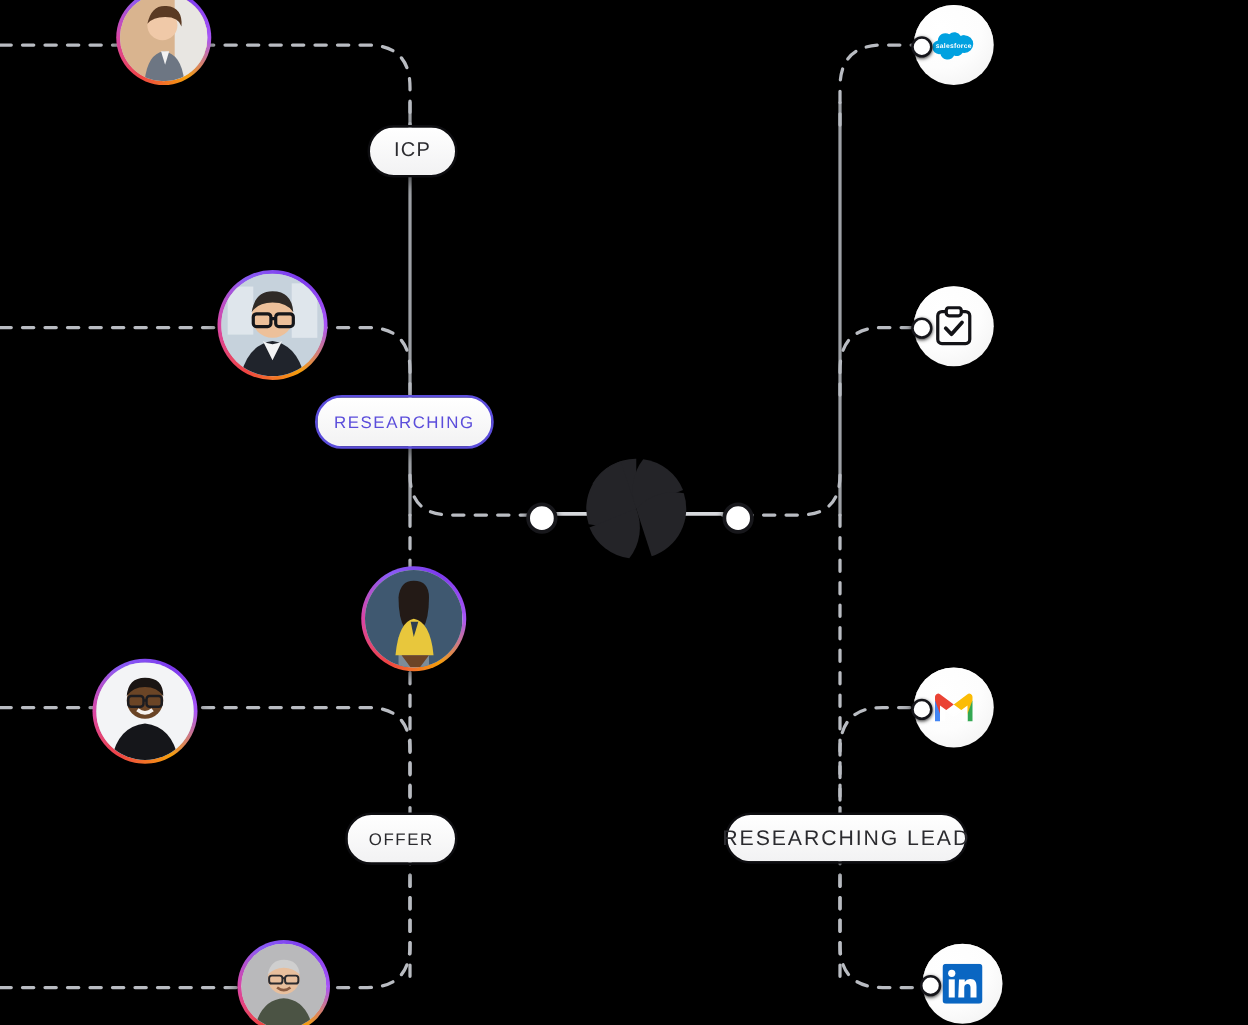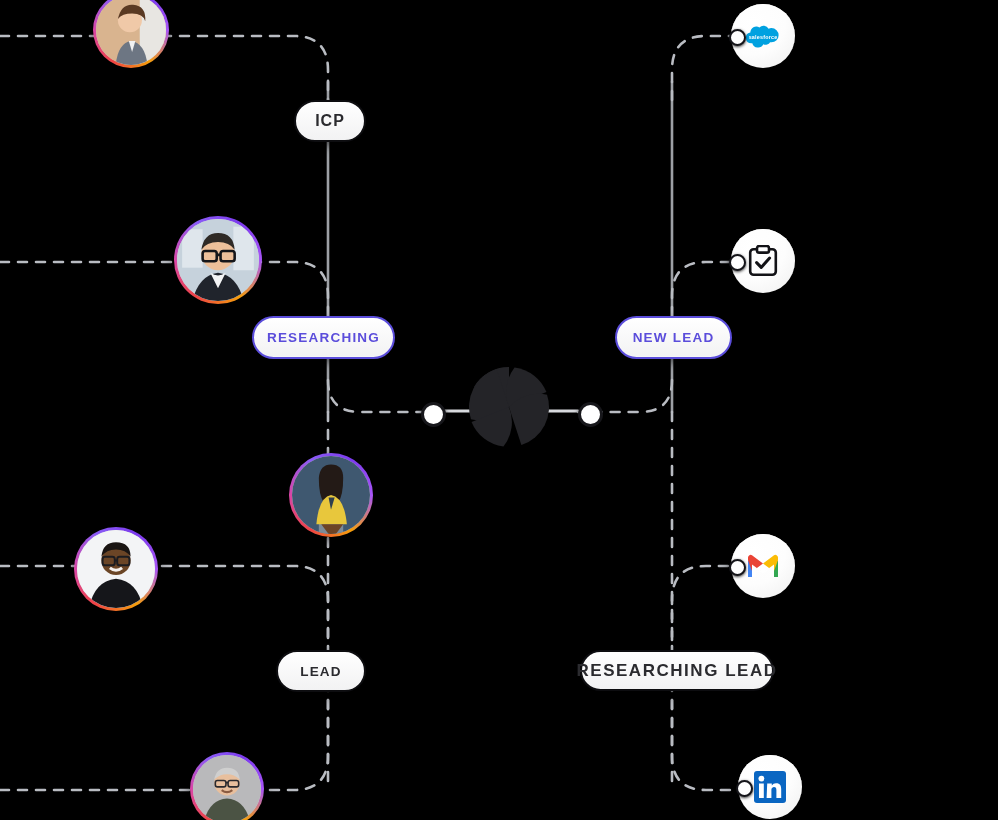--- a/index.html
+++ b/index.html
@@ -15,21 +15,21 @@
 
   
   .pill{
     position:absolute;
     display:flex;align-items:center;justify-content:center;
     background:linear-gradient(180deg,#ffffff 0%,#f2f2f3 100%);
     border-radius:999px;
     box-shadow:0 4px 10px rgba(0,0,0,.55), 0 1px 0 rgba(255,255,255,.6) inset;
     white-space:nowrap;
     letter-spacing:.09em;
-    font-weight:700;
+    font-weight:400;
     color:#2b2b2f;
     border:2px solid #111114;
     text-align:center;
   }
   .pill.dark{border:2.5px solid #0d0d10;}
   .pill.violet{
     border:2.5px solid #5b4ddb;
     color:#5b4ddb;
     box-shadow:0 4px 10px rgba(0,0,0,.5), 0 0 0 1px rgba(255,255,255,.25) inset;
   }
@@ -146,27 +146,24 @@
 
   <div class="pill dark" id="pill-icp">
     <span>ICP</span>
   </div>
 
   <div class="pill violet" id="pill-automation">
     <span>RESEARCHING</span>
   </div>
 
   <div class="pill dark" id="pill-offer">
-    <span>LEAD</span>
-  </div>
-
-
-  <div class="pill violet" id="pill-newlead">
-    <span>NEW LEAD</span>
-  </div>
+    <span>OFFER</span>
+  </div>
+
+
 
   <div class="pill dark" id="pill-research">
     <span>RESEARCHING LEAD</span>
   </div>
 
   <div class="avatar" style="left:93px;top:-8px;width:70px;height:70px;">
     <span class="ph">
       <svg viewBox="0 0 64 64" xmlns="http://www.w3.org/2000/svg">
         <rect width="64" height="64" fill="#d9b48f"></rect>
         <rect x="40" y="0" width="24" height="64" fill="#e8e6e2"></rect>

